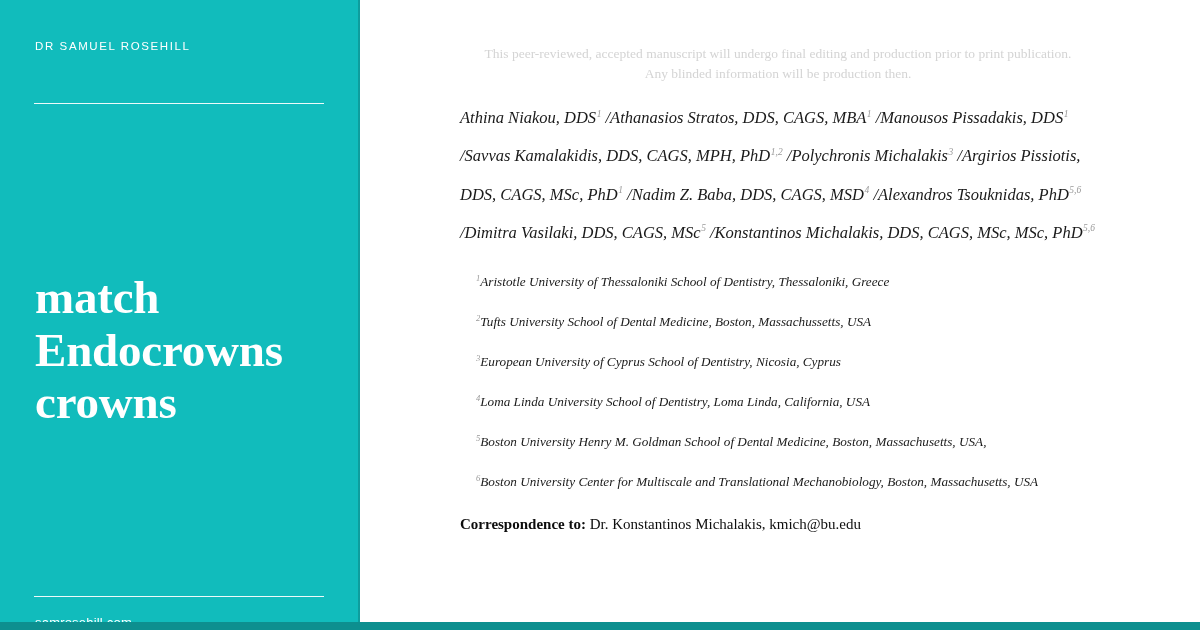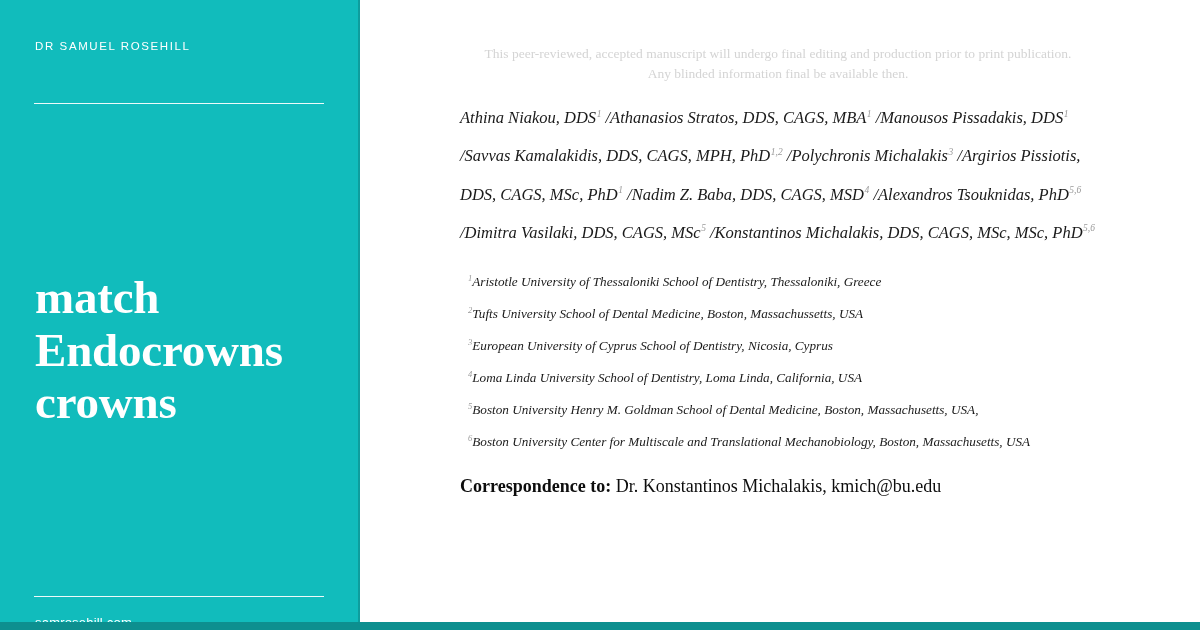--- a/index.html
+++ b/index.html
@@ -142,31 +142,31 @@
   .affiliations {
     margin: 18px 0 0 0;
     padding: 0;
     list-style: none;
     font-style: italic;
     font-size: 13.2px;
     line-height: 1.82;
     color: #1a1a1a;
     font-family: "Liberation Serif", "DejaVu Serif", serif;
   }
-  .affiliations li { margin: 8px; padding: 0; }
+  .affiliations li { margin: 16px; padding: 0; }
   .affiliations sup {
     font-size: 8.5px;
     color: #9a9a9a;
     vertical-align: super;
     line-height: 0;
   }
 
   .correspondence {
     margin: 22px 0 0 0;
-    font-size: 18px;
+    font-size: 15px;
     color: #0d0d0d;
     font-family: "Liberation Serif", "DejaVu Serif", serif;
   }
   .correspondence .lead { font-weight: 700; }
 
   
   .bottom-bar {
     position: absolute;
     left: 0;
     right: 0;
@@ -198,21 +198,21 @@
     <div class="sidebar-bottom">
       <div class="rule-bottom"></div>
       <div class="site-url">samrosehill.com</div>
     </div>
   </aside>
 
   <main class="doc">
 
     <div class="disclaimer">
       <span class="ln">This peer-reviewed, accepted manuscript will undergo final editing and production prior to print publication.</span>
-      <span class="ln">Any blinded information final be available then.</span>
+      <span class="ln">Any blinded information will be production then.</span>
     </div>
 
 
     <p class="authors"><span>Athina Niakou, DDS</span><sup>1</sup><span> /</span><span>Athanasios Stratos, DDS, CAGS, MBA</span><sup>1</sup><span> /</span><span>Manousos Pissadakis, DDS</span><sup>1</sup><span> /</span><span>Savvas Kamalakidis, DDS, CAGS, MPH, PhD</span><sup>1,2</sup><span> /</span><span>Polychronis Michalakis</span><sup>3</sup><span> /</span><span>Argirios Pissiotis, DDS, CAGS, MSc, PhD</span><sup>1</sup><span> /</span><span>Nadim Z. Baba, DDS, CAGS, MSD</span><sup>4</sup><span> /</span><span>Alexandros Tsouknidas, PhD</span><sup>5,6</sup><span> /</span><span>Dimitra Vasilaki, DDS, CAGS, MSc</span><sup>5</sup><span> /</span><span>Konstantinos Michalakis, DDS, CAGS, MSc, MSc, PhD</span><sup>5,6</sup></p>
 
     <ul class="affiliations">
         <li><sup>1</sup><span>Aristotle University of Thessaloniki School of Dentistry, Thessaloniki, Greece</span></li>
         <li><sup>2</sup><span>Tufts University School of Dental Medicine, Boston, Massachussetts, USA</span></li>
         <li><sup>3</sup><span>European University of Cyprus School of Dentistry, Nicosia, Cyprus</span></li>
         <li><sup>4</sup><span>Loma Linda University School of Dentistry, Loma Linda, California, USA</span></li>

